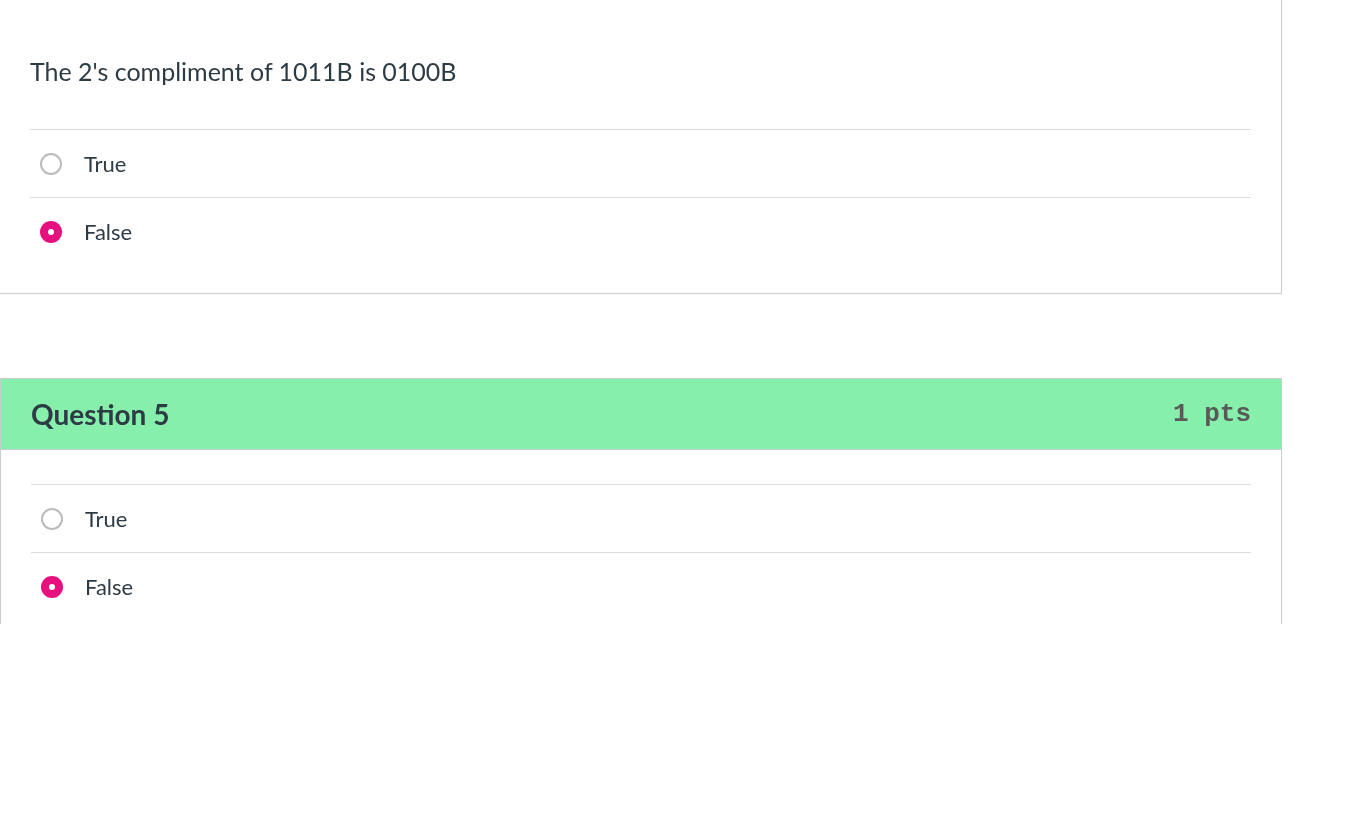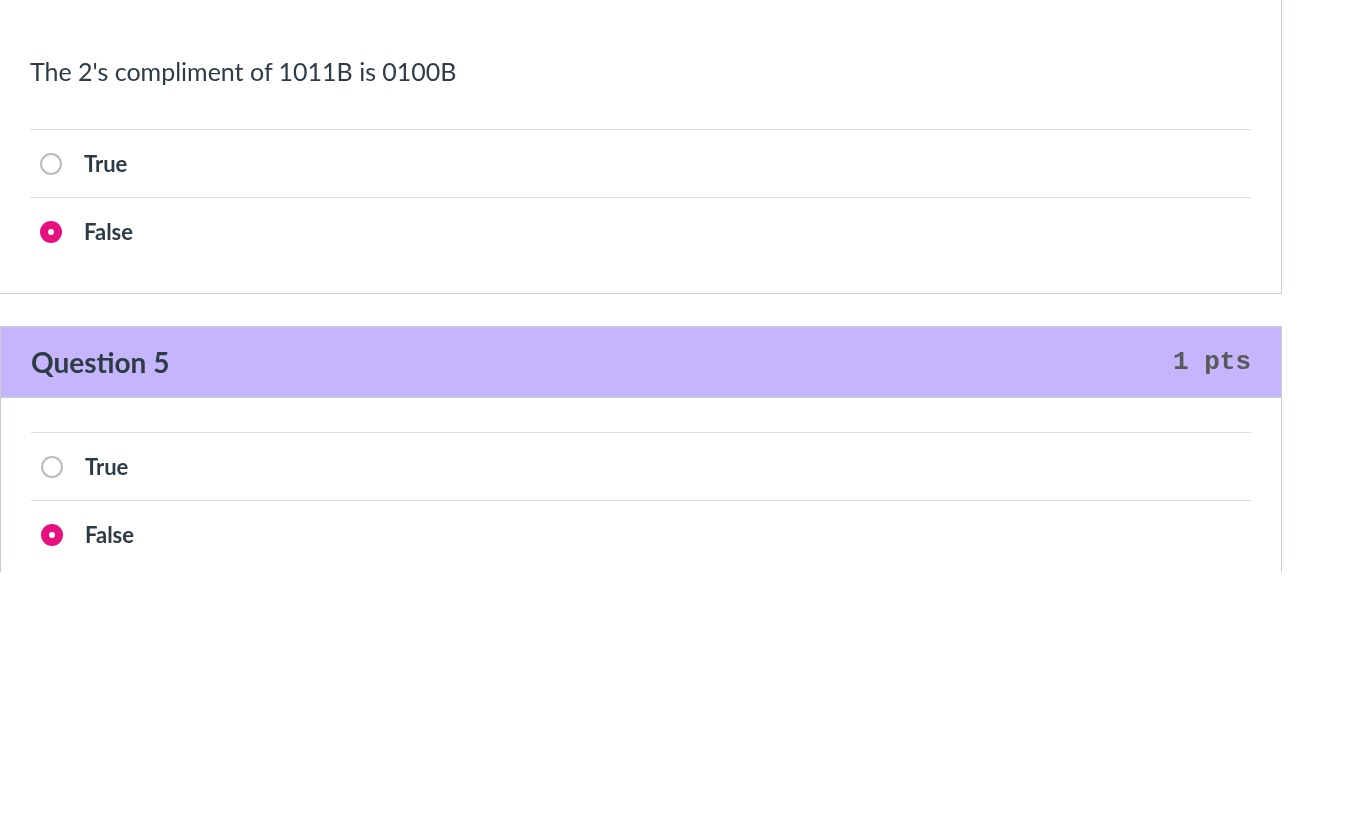--- a/index.html
+++ b/index.html
@@ -9,33 +9,33 @@
     }
     body {
       font-family: "Lato", "Helvetica Neue", Helvetica, Arial, sans-serif;
       font-size: 16px;
       color: #2d3b45;
       background: #fff;
       width: 1372px;
     }
     .question-card {
       border: 1px solid #c7cdd1;
-      margin-bottom: 32px;
+      margin-bottom: 84px;
       background: #fff;
     }
     .question-card.first {
       border-top: none;
       border-left: none;
     }
     .question-header {
       display: flex;
       justify-content: space-between;
       align-items: center;
       padding: 18px 30px;
-      background: #c4b5fd;
+      background: #86efac;
       border-bottom: 1px solid #c7cdd1;
     }
     .question-title {
       font-weight: 700;
       font-size: 28px;
       color: #2d3b45;
     }
     .question-points {
       font-weight: 700;
       font-size: 26px;
@@ -46,21 +46,20 @@
       padding: 34px 30px 20px 30px;
     }
     .question-text {
       font-size: 25px;
       color: #2d3b45;
       margin-bottom: 40px;
       line-height: 1.4;
     }
     .answers {
       margin: 0 0 20px 0;
-      font-weight: bold;
     }
     .answer-row {
       display: flex;
       align-items: center;
       padding: 20px 10px;
       border-top: 1px solid #ddd;
       cursor: pointer;
     }
     .answer-row:last-child {
       padding-bottom: 8px;

